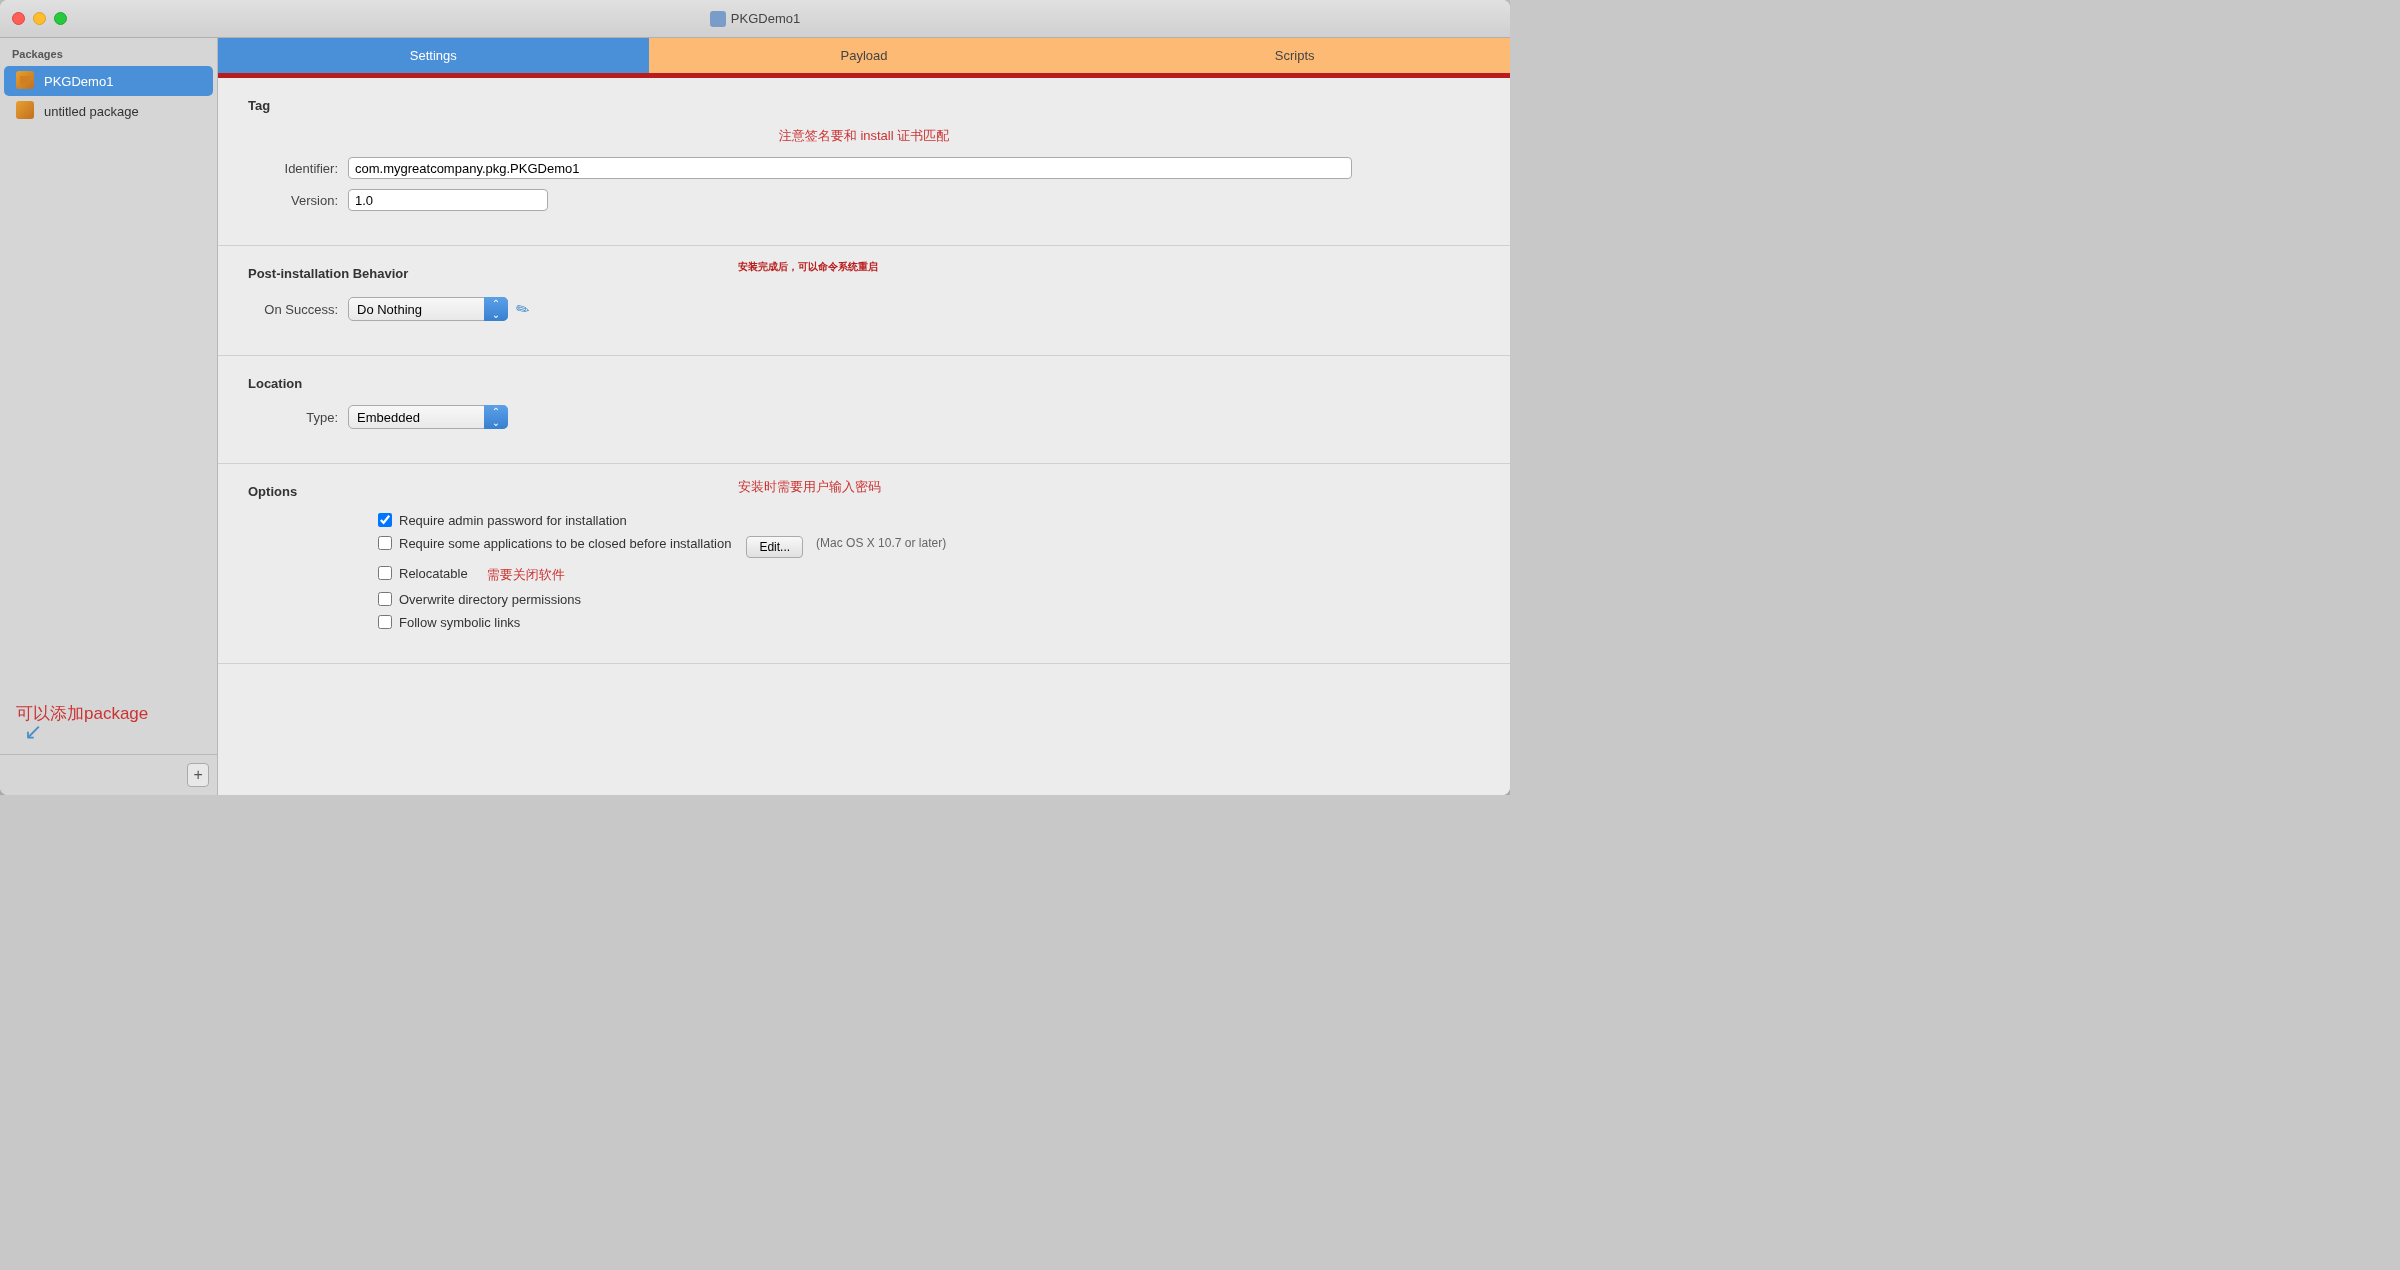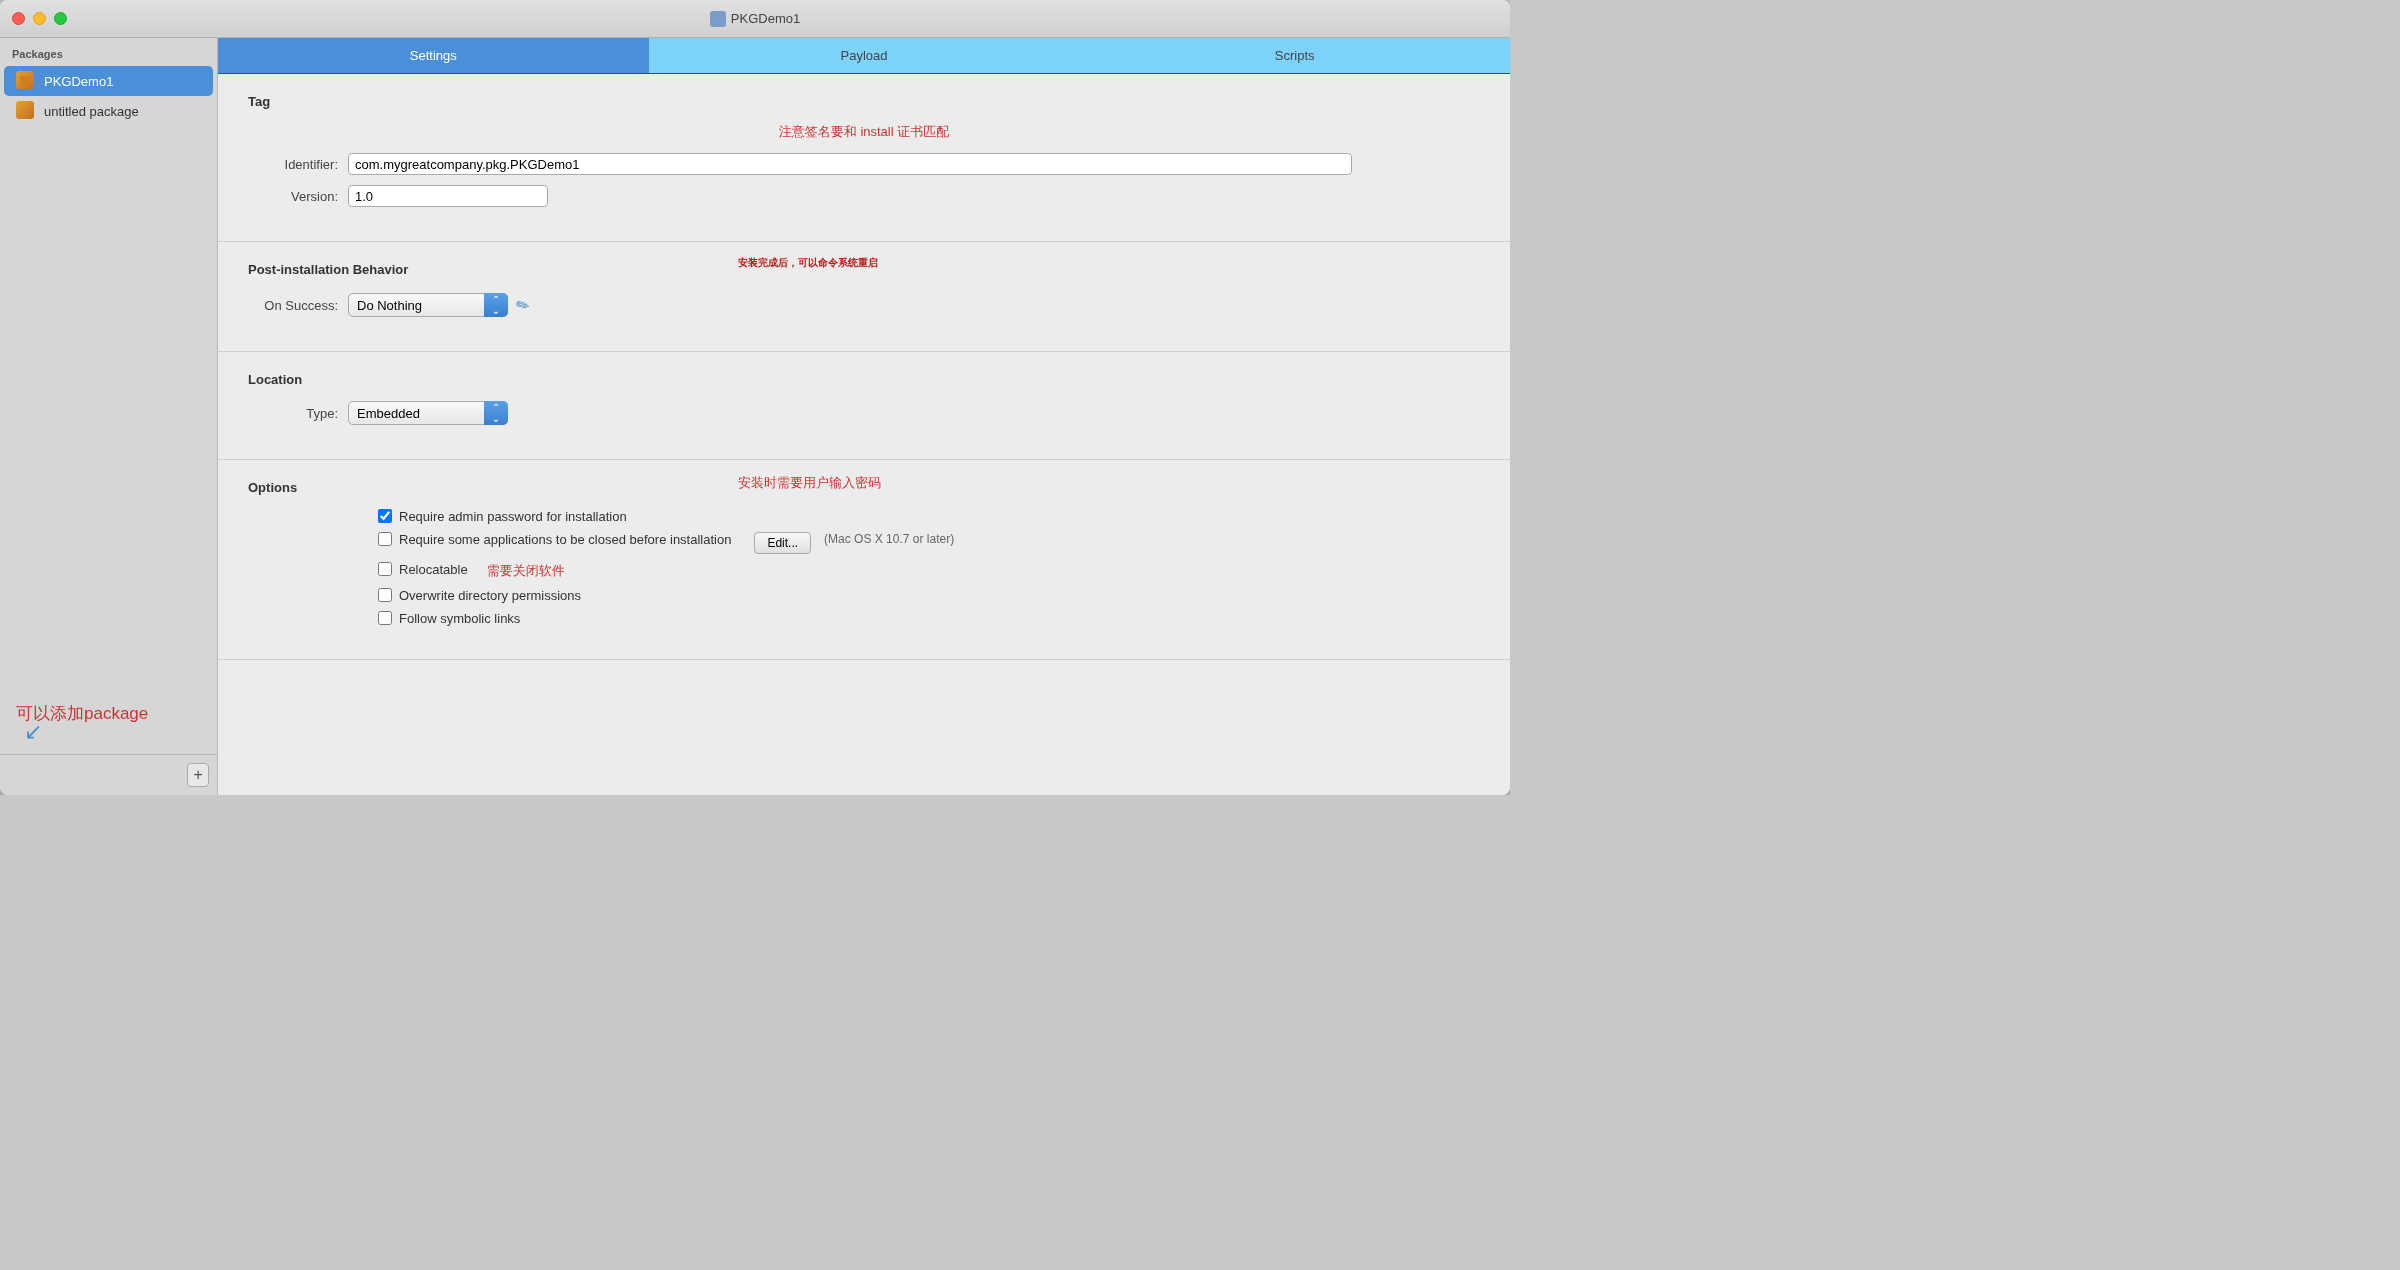--- a/index.html
+++ b/index.html
@@ -164,22 +164,22 @@
     .content-area {
       flex: 1;
       display: flex;
       flex-direction: column;
       overflow: hidden;
     }
 
     
     .tab-bar {
       display: flex;
-      background: #7dd3fc;
-      border-bottom: 1px solid #b91c1c;
+      background: #fdba74;
+      border-bottom: 5px solid #b91c1c;
       flex-shrink: 0;
     }
 
     .tab {
       flex: 1;
       padding: 10px 0;
       text-align: center;
       font-size: 13px;
       cursor: pointer;
       color: #444;
@@ -298,21 +298,21 @@
     }
 
     .edit-button {
       height: 22px;
       padding: 0 12px;
       background: linear-gradient(to bottom, #f8f8f8, #e0e0e0);
       border: 1px solid #aaa;
       border-radius: 4px;
       font-size: 12px;
       cursor: pointer;
-      margin-left: 16px;
+      margin-left: 8px;
     }
 
     .note-text {
       font-size: 12px;
       color: #666;
       margin-left: 6px;
     }
 
     
     .pencil-icon {

